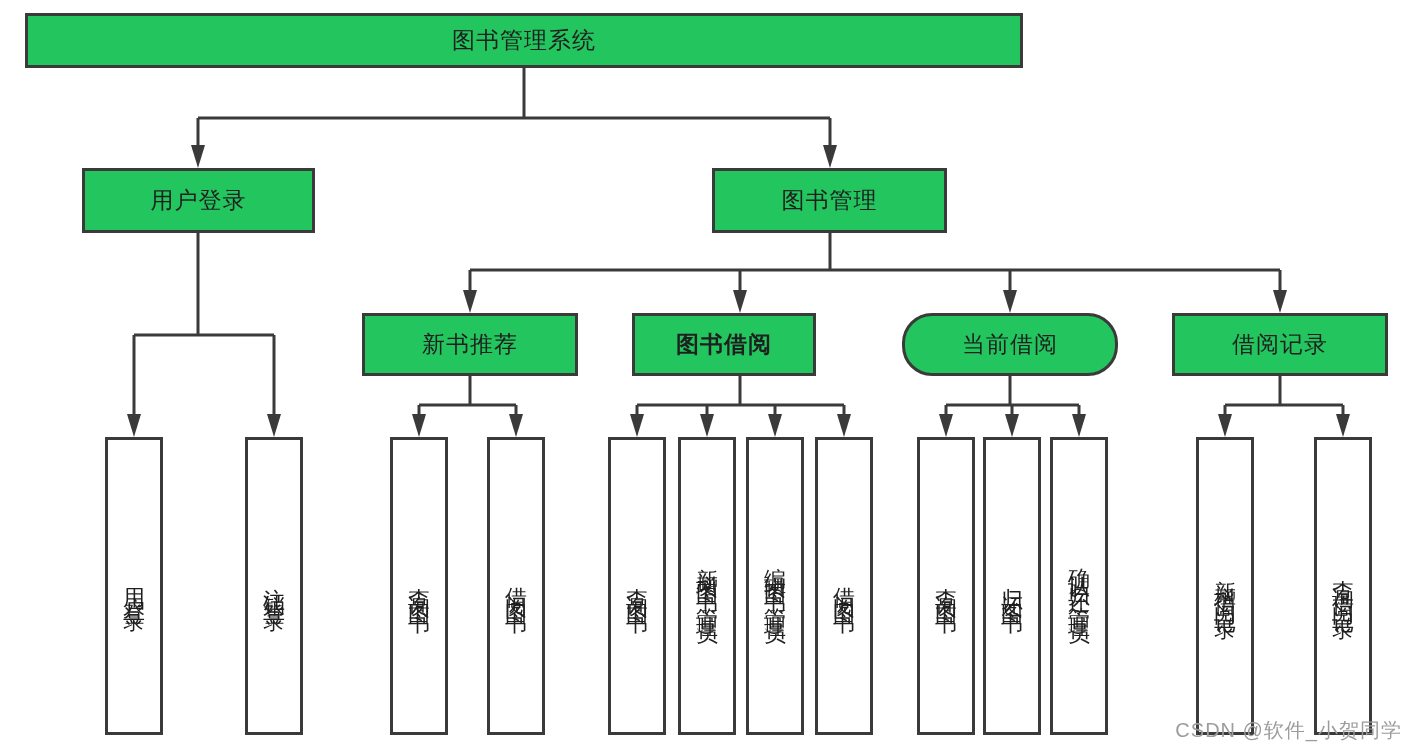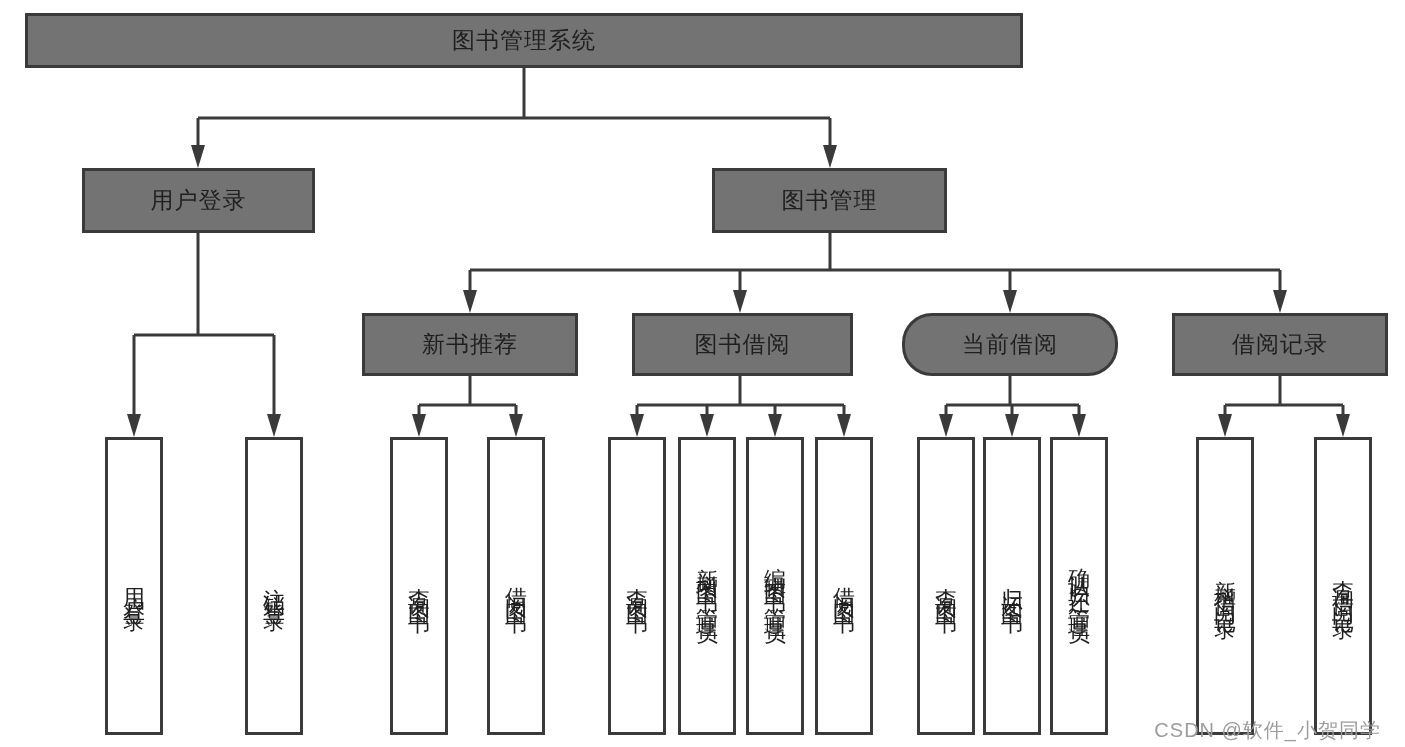--- a/index.html
+++ b/index.html
@@ -8,34 +8,34 @@
     --wm:#9c9c9c;
   }
   html,body{margin:0;padding:0;background:#ffffff;}
   body{font-family:"Liberation Sans","DejaVu Sans",sans-serif;}
   .canvas{
     position:relative;width:1405px;height:747px;background:#ffffff;overflow:hidden;
   }
   .connector-layer{position:absolute;left:0;top:0;width:1405px;height:747px;}
   .hnode{
     position:absolute;box-sizing:border-box;border:3px solid var(--line);
-    background:#737373;display:flex;align-items:center;justify-content:center;
+    background:#22c55e;display:flex;align-items:center;justify-content:center;
     font-size:23px;color:var(--ink);letter-spacing:1px;white-space:nowrap;
   }
   .leaf{
     position:absolute;box-sizing:border-box;border:3px solid var(--line);
     background:#ffffff;display:flex;align-items:center;justify-content:center;
     top:437px;width:58px;height:298px;
   }
   .vtext{
     writing-mode:vertical-rl;text-orientation:mixed;
     font-size:22px;letter-spacing:8px;line-height:1;color:var(--ink);
   }
   .watermark{
-    position:absolute;right:24px;bottom:3px;font-size:20px;color:var(--wm);
+    position:absolute;right:3px;bottom:3px;font-size:20px;color:var(--wm);
     letter-spacing:1px;white-space:nowrap;z-index:5;
   }
 </style>
 </head>
 <body>
 
 <div class="canvas">
 
   <svg class="connector-layer" viewBox="0 0 1405 747" xmlns="http://www.w3.org/2000/svg" aria-hidden="true">
       <path d="M524,68 V118 M198,118 H830 M198,118 V148 M830,118 V148 M198,233 V335 M134,335 H274 M134,335 V419 M274,335 V419 M830,233 V270 M470,270 H1280 M470,270 V293 M740,270 V293 M1010,270 V293 M1280,270 V293 M470,376 V405 M419,405 H516 M419,405 V419 M516,405 V419 M740,376 V405 M637,405 H844 M637,405 V419 M707,405 V419 M775,405 V419 M844,405 V419 M1010,376 V405 M946,405 H1079 M946,405 V419 M1012,405 V419 M1079,405 V419 M1280,376 V405 M1225,405 H1343 M1225,405 V419 M1343,405 V419" fill="none" stroke="#3a3a3a" stroke-width="3"></path>
@@ -67,21 +67,21 @@
   <div class="hnode" style="left:82px;top:168px;width:233px;height:65px;">
     <span>用户登录</span>
   </div>
   <div class="hnode" style="left:362px;top:313px;width:216px;height:63px;">
     <span>新书推荐</span>
   </div>
 
   <div class="hnode" style="left:712px;top:168px;width:235px;height:65px;">
     <span>图书管理</span>
   </div>
-  <div class="hnode" style="left:632px;top:313px;width:221px;height:63px;">
+  <div class="hnode" style="left:632px;top:313px;width:184px;height:63px;font-weight:bold;">
     <span>图书借阅</span>
   </div>
   <div class="hnode" style="left:902px;top:313px;width:216px;height:63px;border-radius:30px;">
     <span>当前借阅</span>
   </div>
   <div class="hnode" style="left:1172px;top:313px;width:216px;height:63px;">
     <span>借阅记录</span>
   </div>
 
   <div class="leaf" style="left:105px;">

